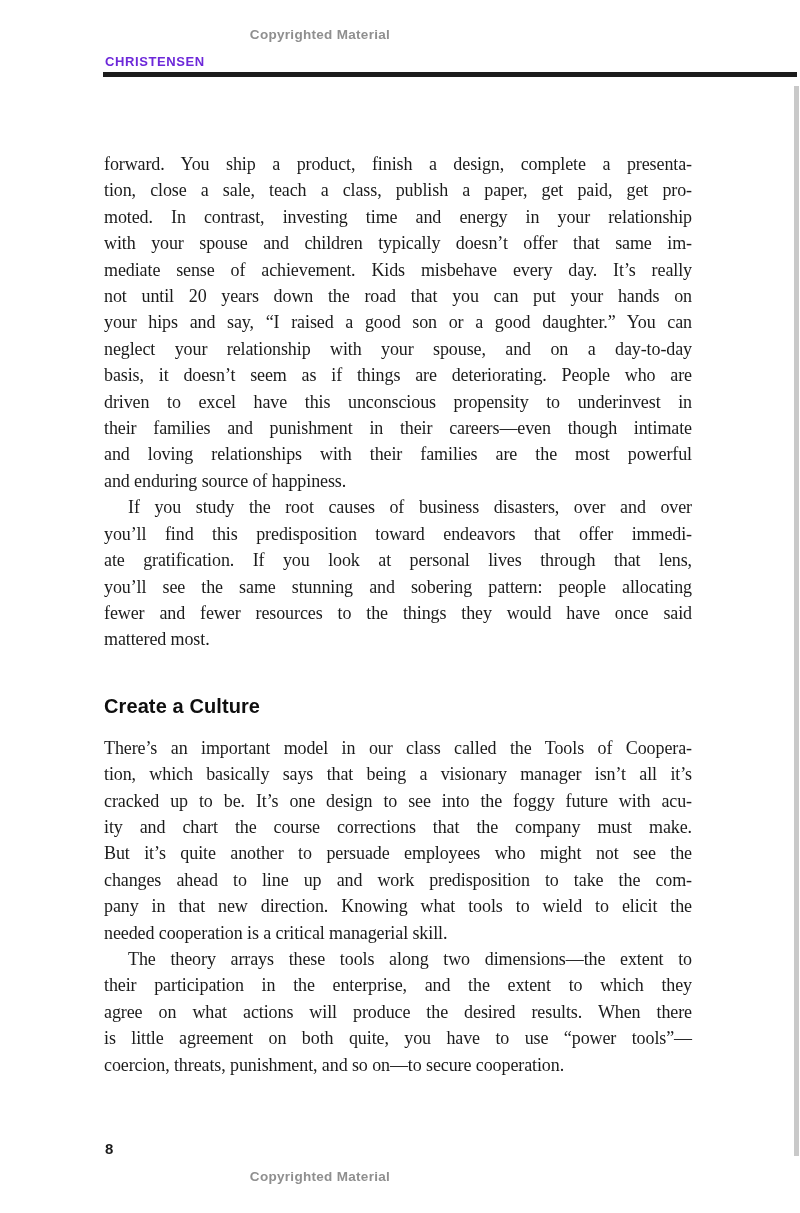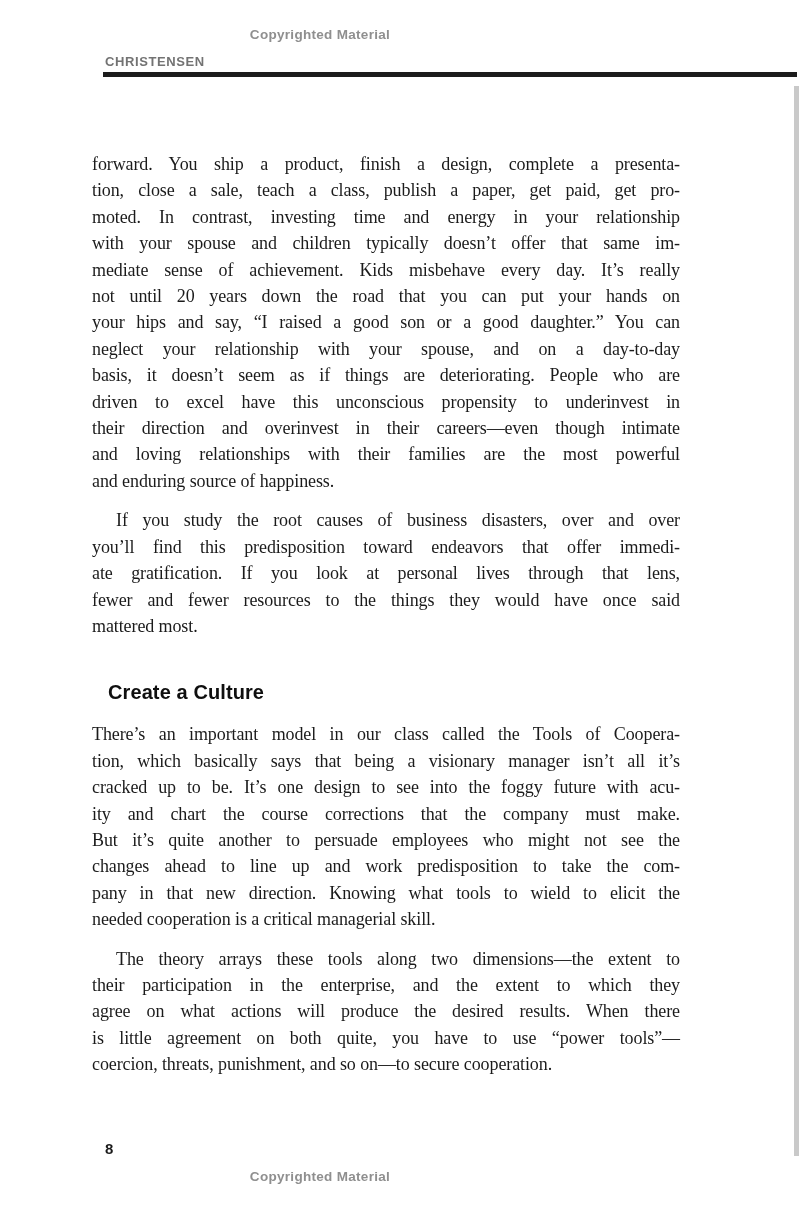--- a/index.html
+++ b/index.html
@@ -29,50 +29,50 @@
   #watermark-top { top: 27px; }
   #watermark-bottom { top: 1169px; }
   #running-header {
     position: absolute;
     top: 54px;
     left: 105px;
     font-family: "Liberation Sans", sans-serif;
     font-weight: 700;
     font-size: 13px;
     letter-spacing: 0.6px;
-    color: #737373;
+    color: #6d28d9;
   }
   #header-rule {
     position: absolute;
     top: 72px;
     left: 103px;
     width: 694px;
     height: 5px;
     background: #1c1c1c;
   }
   #text-block {
     position: absolute;
     top: 151px;
-    left: 92px;
+    left: 104px;
     width: 588px;
     font-size: 18px;
     line-height: 26.4px;
     letter-spacing: -0.1px;
     color: #1b1b1b;
   }
   .para { margin: 0; }
   .line {
     text-align: justify;
     text-align-last: justify;
     white-space: normal;
   }
   .line.last { text-align-last: left; }
-  .line.indent { padding-left: 24px; margin-top: 13px; }
+  .line.indent { padding-left: 24px; }
   #section-heading {
-    margin: 16px;
+    margin: 0;
     margin-top: 42px;
     margin-bottom: 18px;
     height: 22px;
     line-height: 22px;
     font-family: "Liberation Sans", sans-serif;
     font-weight: 700;
     font-size: 20px;
     color: #0f0f0f;
     letter-spacing: 0.1px;
   }
@@ -111,29 +111,30 @@
         <div class="line">forward. You ship a product, finish a design, complete a presenta-</div>
         <div class="line">tion, close a sale, teach a class, publish a paper, get paid, get pro-</div>
         <div class="line">moted. In contrast, investing time and energy in your relationship</div>
         <div class="line">with your spouse and children typically doesn’t offer that same im-</div>
         <div class="line">mediate sense of achievement. Kids misbehave every day. It’s really</div>
         <div class="line">not until 20 years down the road that you can put your hands on</div>
         <div class="line">your hips and say, “I raised a good son or a good daughter.” You can</div>
         <div class="line">neglect your relationship with your spouse, and on a day-to-day</div>
         <div class="line">basis, it doesn’t seem as if things are deteriorating. People who are</div>
         <div class="line">driven to excel have this unconscious propensity to underinvest in</div>
-        <div class="line">their direction and overinvest in their careers—even though intimate</div>
+        <div class="line">their families and punishment in their careers—even though intimate</div>
         <div class="line">and loving relationships with their families are the most powerful</div>
         <div class="line last">and enduring source of happiness.</div>
       </div>
 
     <div class="para">
         <div class="line indent">If you study the root causes of business disasters, over and over</div>
         <div class="line">you’ll find this predisposition toward endeavors that offer immedi-</div>
         <div class="line">ate gratification. If you look at personal lives through that lens,</div>
+        <div class="line">you’ll see the same stunning and sobering pattern: people allocating</div>
         <div class="line">fewer and fewer resources to the things they would have once said</div>
         <div class="line last">mattered most.</div>
       </div>
 
     <h2 id="section-heading">Create a Culture</h2>
 
     <div class="para">
         <div class="line">There’s an important model in our class called the Tools of Coopera-</div>
         <div class="line">tion, which basically says that being a visionary manager isn’t all it’s</div>
         <div class="line">cracked up to be. It’s one design to see into the foggy future with acu-</div>

